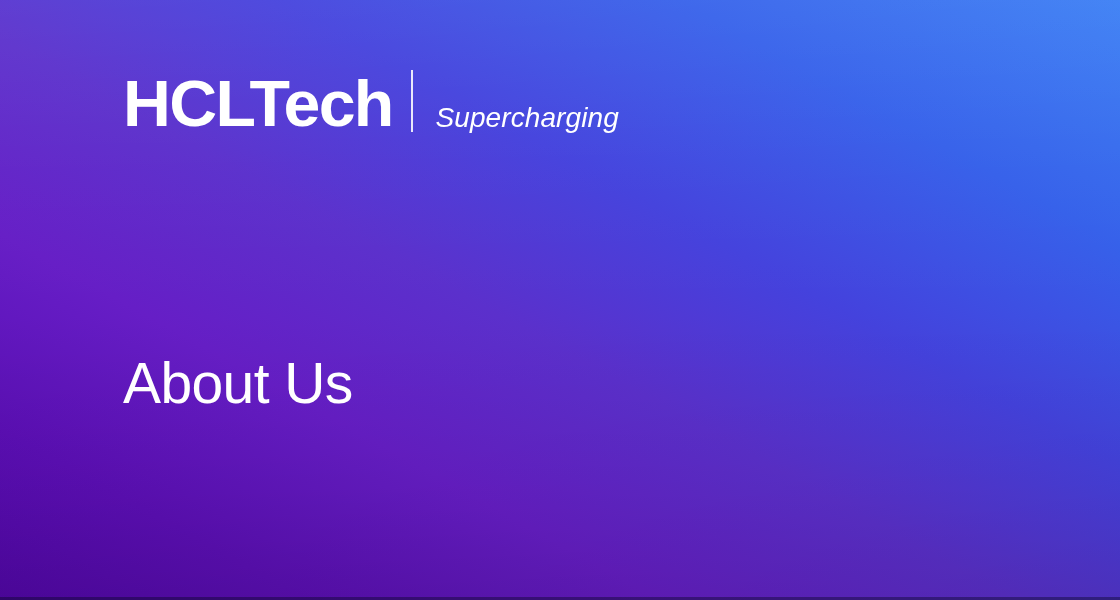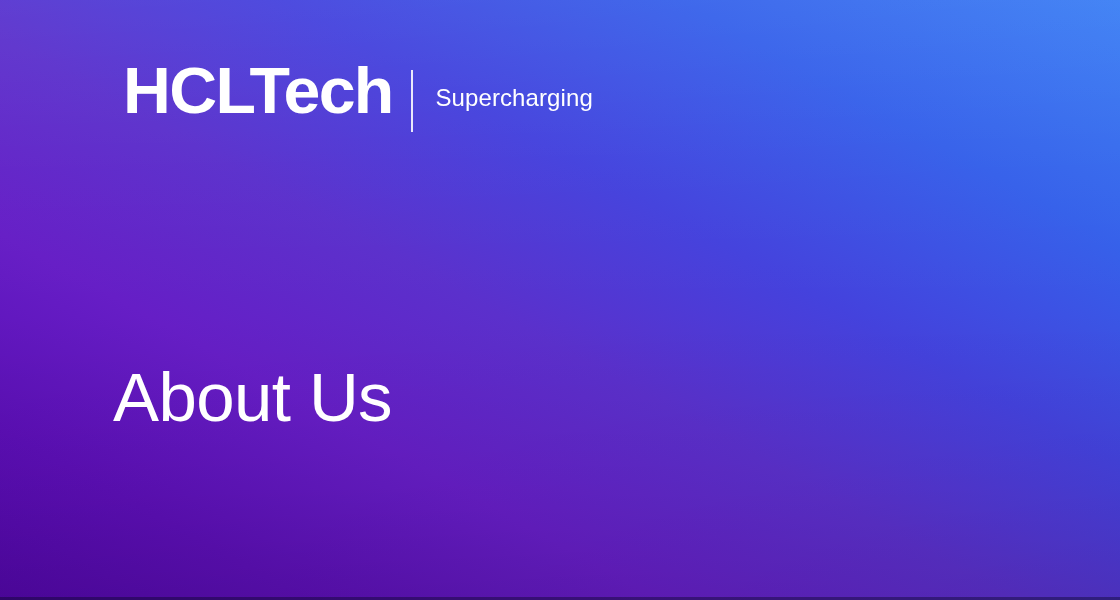--- a/index.html
+++ b/index.html
@@ -59,21 +59,21 @@
     background: rgba(10, 6, 40, 0.42);
     pointer-events: none;
   }
 
   
   .logo-lockup {
     position: absolute;
     left: 123px;
     top: 64px;
     display: flex;
-    align-items: flex-start;
+    align-items: flex-end;
     z-index: 3;
   }
 
   .wordmark {
     display: block;
     color: #ffffff;
     font-size: 65px;
     line-height: 0.84;
     font-weight: 700;
     letter-spacing: -1.6px;
@@ -88,46 +88,47 @@
     margin-left: 24px;
     margin-top: 6px;
     background: rgba(255, 255, 255, 0.88);
     flex: none;
   }
 
   .tagline {
     margin-left: 22px;
     margin-top: 20px;
     color: #ffffff;
-    font-size: 24px;
+    font-size: 28px;
     line-height: 28px;
     font-weight: 300;
     letter-spacing: 0.1px;
     white-space: nowrap;
+    font-style: italic;
   }
 
   .tagline-line {
     display: block;
     position: relative;
   }
 
   .tm {
     font-size: 0.49em;
     vertical-align: 0.95em;
     letter-spacing: 0;
     margin-left: 1px;
   }
 
   
   .page-title {
     position: absolute;
-    left: 113px;
+    left: 123px;
     top: 316px;
     color: #ffffff;
-    font-size: 69px;
+    font-size: 57px;
     line-height: 1.04;
     font-weight: 300;
     letter-spacing: -0.6px;
     white-space: nowrap;
     z-index: 3;
   }
 </style>
 </head>
 <body>
 

